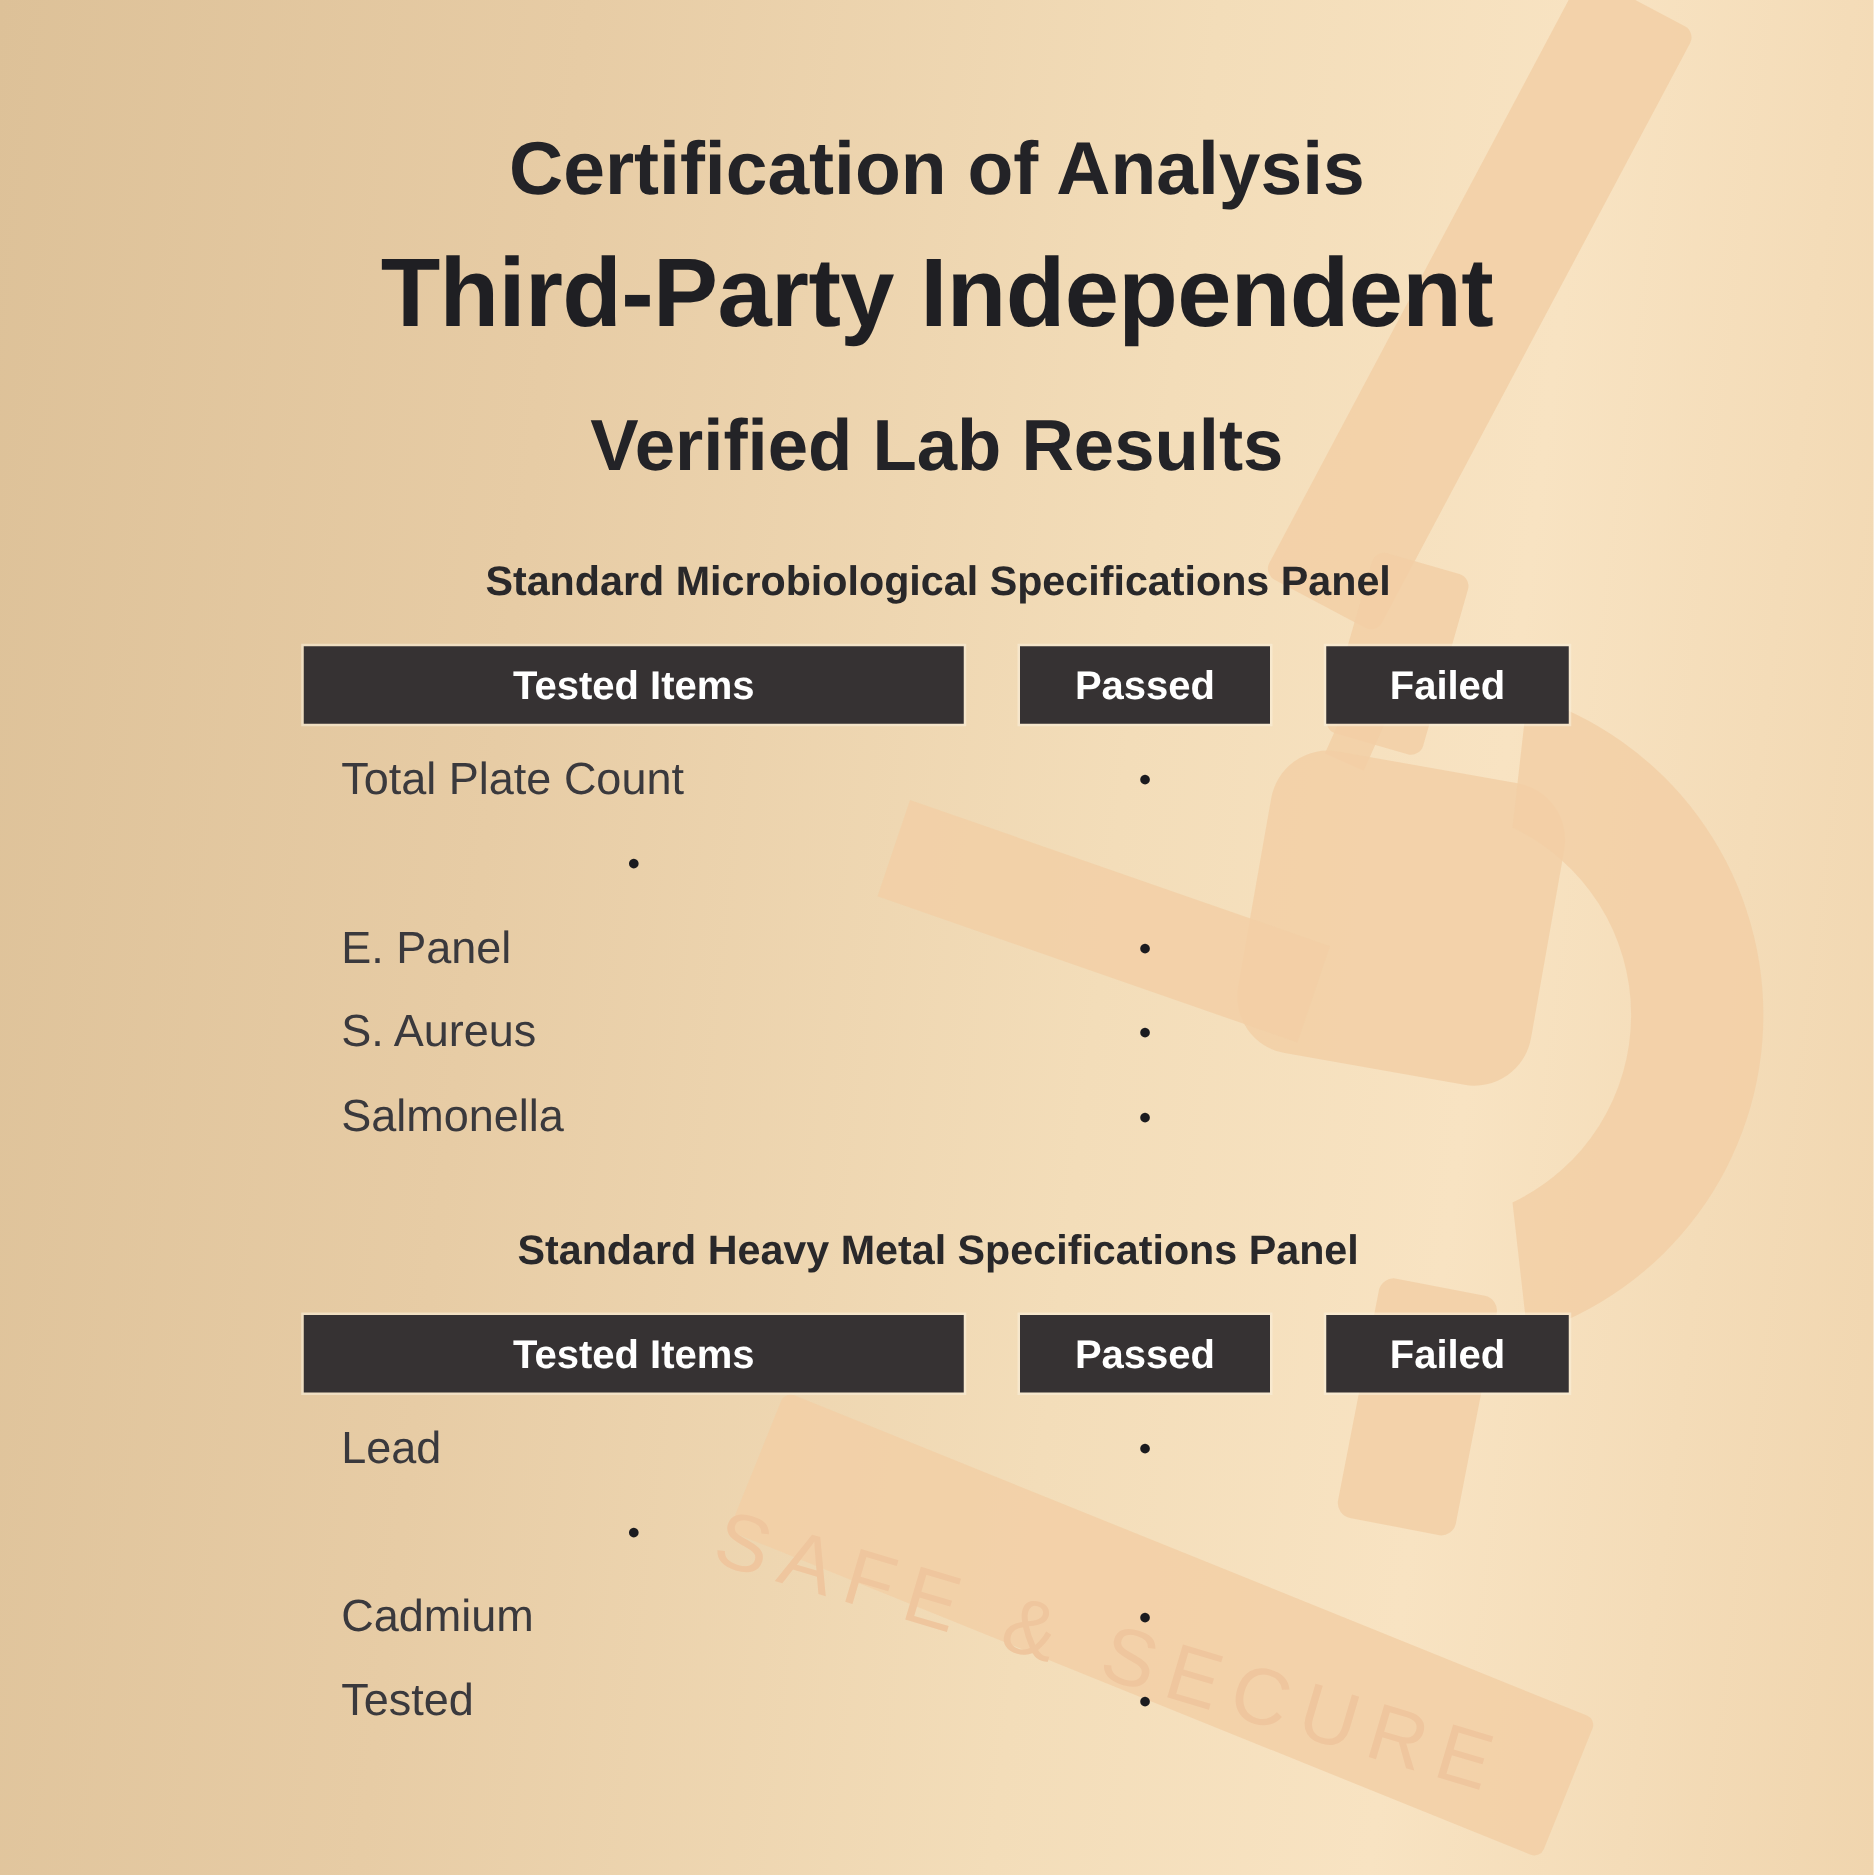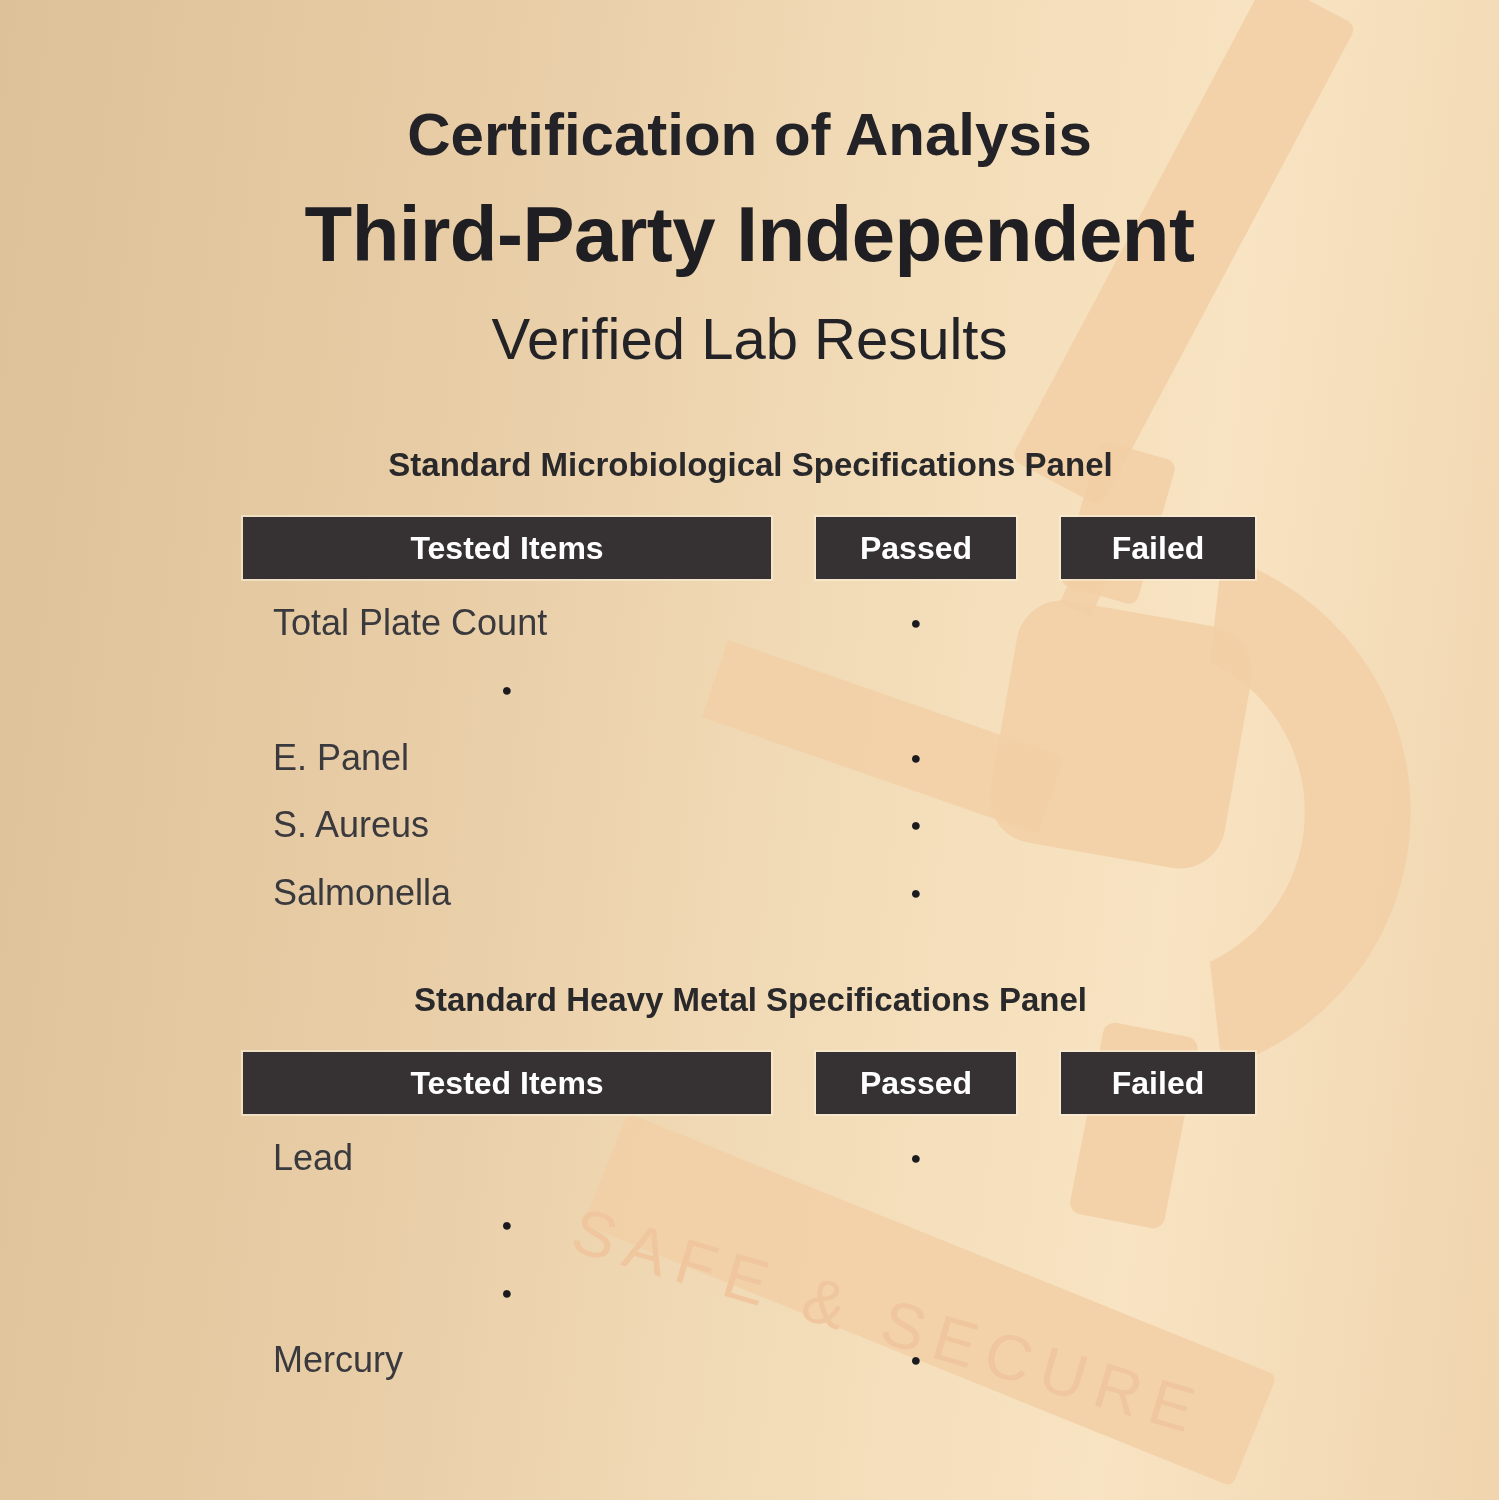--- a/index.html
+++ b/index.html
@@ -16,21 +16,21 @@
   .wm-text{
     position:absolute;left:585px;top:1193px;
     transform:rotate(16.5deg);transform-origin:0 0;
     font-size:64px;font-weight:500;letter-spacing:11px;
     color:#efc69e;white-space:nowrap;user-select:none;
   }
   
   .title{position:absolute;left:0;width:100%;text-align:center;line-height:1.15;margin:0;}
   .t1{top:100px;font-size:60px;font-weight:700;color:#232327;}
   .t2{top:190px;font-size:78px;font-weight:800;color:#1f1f23;letter-spacing:-0.5px;}
-  .t3{top:306px;font-size:58px;font-weight:400;color:#232327;}
+  .t3{top:324px;font-size:58px;font-weight:700;color:#232327;}
   
   .panel{position:absolute;left:243px;width:1015px;}
   .panel.p1{top:440px;}
   .panel.p2{top:975px;}
   .panel h2{
     margin:0;height:50px;line-height:50px;text-align:center;
     font-size:33px;font-weight:700;color:#29282a;
   }
   .thead,.trow{
     display:grid;grid-template-columns:528px 200px 194px;column-gap:45px;
@@ -117,24 +117,25 @@
       <div class="trow">
         <div class="cell-item">Lead</div>
         <div class="cell-mark">●</div>
         <div class="cell-mark"></div>
       </div>
       <div class="trow">
         <div class="cell-mark">●</div>
         <div class="cell-mark"></div>
       </div>
       <div class="trow">
+        <div class="cell-item">Cadmium</div>
         <div class="cell-mark">●</div>
         <div class="cell-mark"></div>
       </div>
       <div class="trow">
-        <div class="cell-item">Mercury</div>
+        <div class="cell-item">Tested</div>
         <div class="cell-mark">●</div>
         <div class="cell-mark"></div>
       </div>
     </div>
   </section>
 
 </div>
 
 </body></html>

